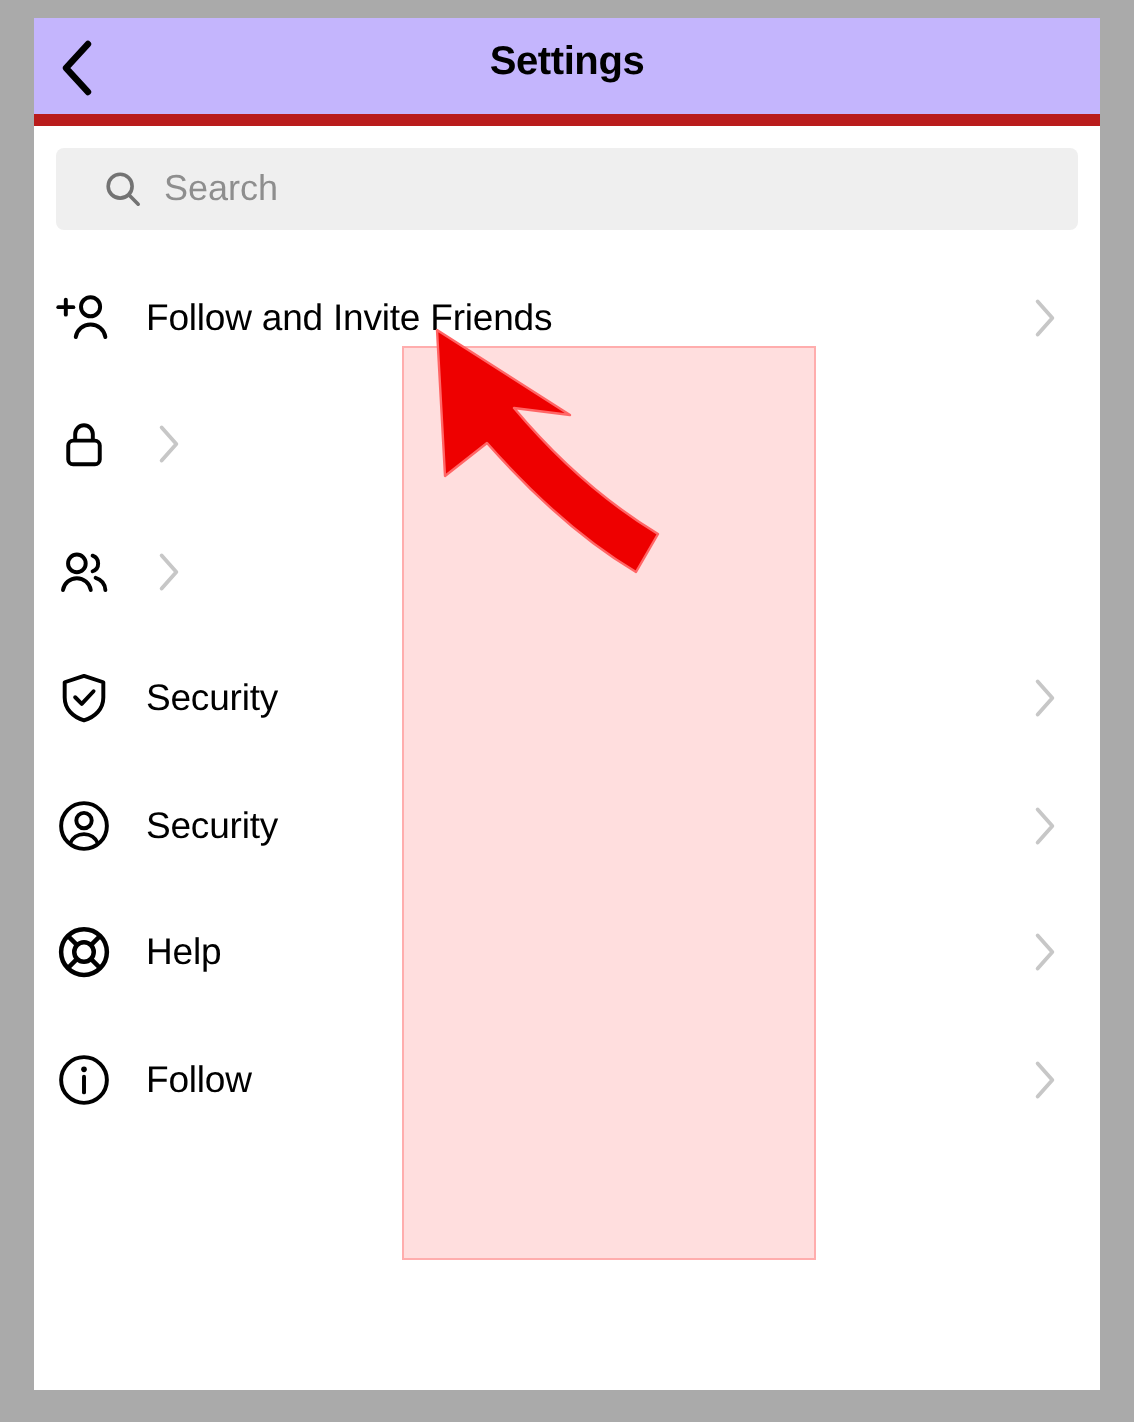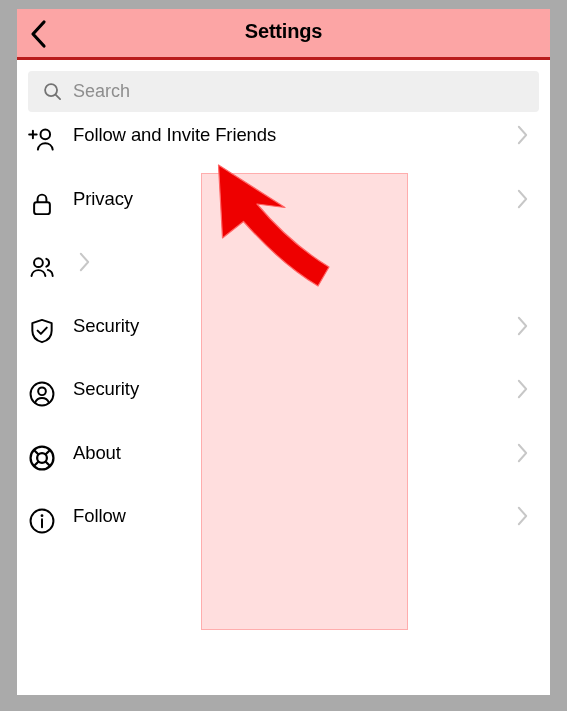--- a/index.html
+++ b/index.html
@@ -24,22 +24,22 @@
     width: 533px;
     height: 686px;
     background: #ffffff;
     overflow: hidden;
   }
 
   
   #nav-header {
     position: relative;
     height: 48px;
-    background: #fca5a5;
-    border-bottom: 3px solid #b91c1c;
+    background: #c4b5fd;
+    border-bottom: 6px solid #b91c1c;
     padding-left: 44px;
   }
   #back-button {
     position: absolute;
     left: 0px;
     top: 3px;
     width: 44px;
     height: 44px;
     display: flex;
     align-items: center;
@@ -61,21 +61,21 @@
   
   #search-wrap {
     padding: 11px 11px 0 11px;
   }
   #search-bar {
     height: 41px;
     background: #efefef;
     border-radius: 4px;
     display: flex;
     align-items: center;
-    padding: 0 15px;
+    padding: 0 24px;
     cursor: text;
   }
   #search-icon {
     flex: 0 0 auto;
     display: flex;
     align-items: center;
     margin-right: 11px;
   }
   #search-input {
     border: none;
@@ -93,21 +93,21 @@
   }
 
   
   #settings-list {
     margin-top: 12px;
   }
   .row {
     position: relative;
     height: 63.5px;
     display: flex;
-    align-items: flex-start;
+    align-items: center;
     padding: 0 17px 0 5px;
     cursor: pointer;
     background: transparent;
   }
   .row-icon {
     flex: 0 0 40px;
     height: 32px;
     display: flex;
     align-items: center;
     justify-content: center;
@@ -201,21 +201,20 @@
     </div>
 
 
     <div class="row">
       <span class="row-icon">
         <svg width="30" height="30" viewBox="0 0 32 32">
           <rect x="7.6" y="14.2" width="16.8" height="12.6" rx="2.6" fill="none" stroke="#000" stroke-width="2.1"></rect>
           <path d="M11.3 14.2 V10.7 a4.7 4.7 0 0 1 9.4 0 v3.5" fill="none" stroke="#000" stroke-width="2.1"></path>
         </svg>
       </span>
-      <span class="row-label">Privacy</span>
       <span class="row-chevron">
         <svg width="13" height="22" viewBox="0 0 14 24">
           <polyline points="3,3 11,12 3,21" fill="none" stroke="#c7c7c7" stroke-width="2.1" stroke-linecap="round" stroke-linejoin="round"></polyline>
         </svg>
       </span>
     </div>
 
     <div class="row">
       <span class="row-icon">
         <svg width="30" height="30" viewBox="0 0 32 32">
@@ -268,21 +267,21 @@
       <span class="row-icon">
         <svg width="30" height="30" viewBox="0 0 32 32">
           <circle cx="16" cy="16" r="12.2" fill="none" stroke="#000" stroke-width="2.4"></circle>
           <circle cx="16" cy="16" r="5.2" fill="none" stroke="#000" stroke-width="2.4"></circle>
           <line x1="7.4" y1="7.4" x2="12.3" y2="12.3" stroke="#000" stroke-width="2.4"></line>
           <line x1="19.7" y1="19.7" x2="24.6" y2="24.6" stroke="#000" stroke-width="2.4"></line>
           <line x1="24.6" y1="7.4" x2="19.7" y2="12.3" stroke="#000" stroke-width="2.4"></line>
           <line x1="12.3" y1="19.7" x2="7.4" y2="24.6" stroke="#000" stroke-width="2.4"></line>
         </svg>
       </span>
-      <span class="row-label">About</span>
+      <span class="row-label">Help</span>
       <span class="row-chevron">
         <svg width="13" height="22" viewBox="0 0 14 24">
           <polyline points="3,3 11,12 3,21" fill="none" stroke="#c7c7c7" stroke-width="2.1" stroke-linecap="round" stroke-linejoin="round"></polyline>
         </svg>
       </span>
     </div>
 
     <div class="row">
       <span class="row-icon">
         <svg width="30" height="30" viewBox="0 0 32 32">

